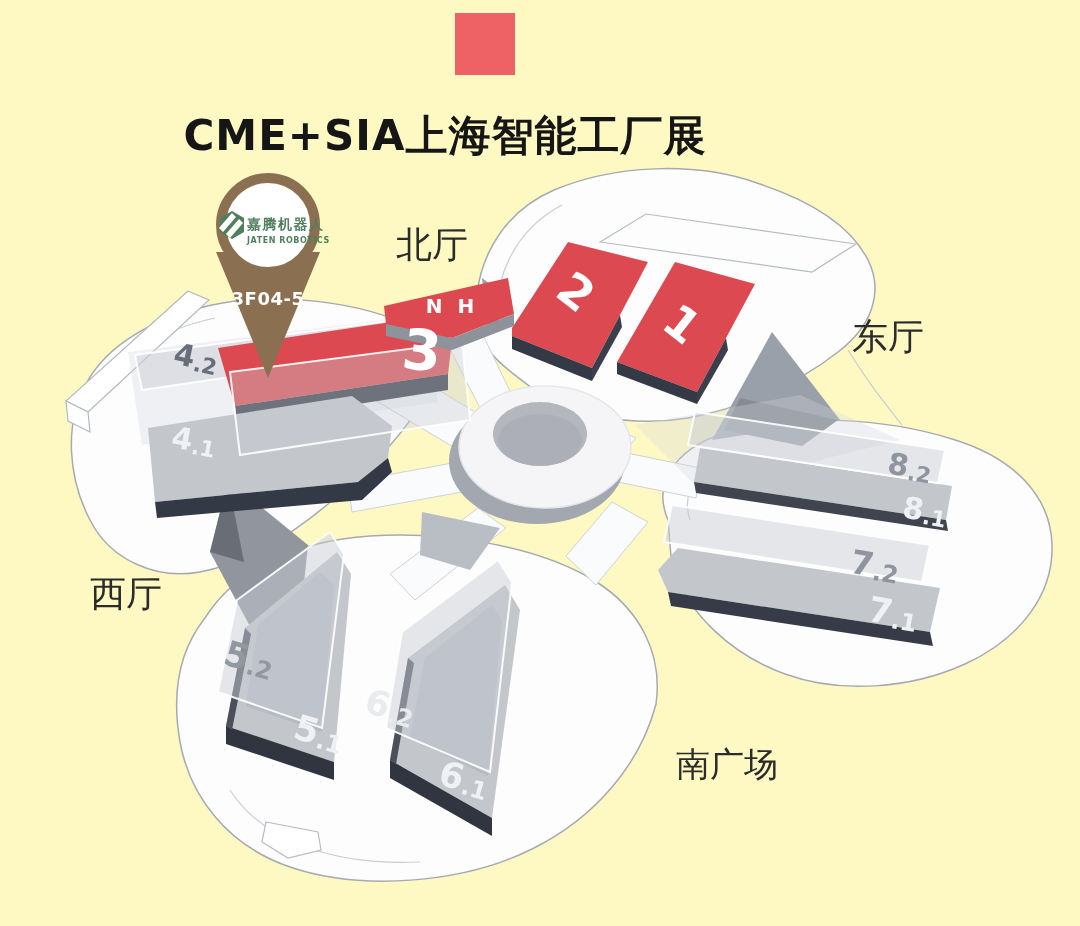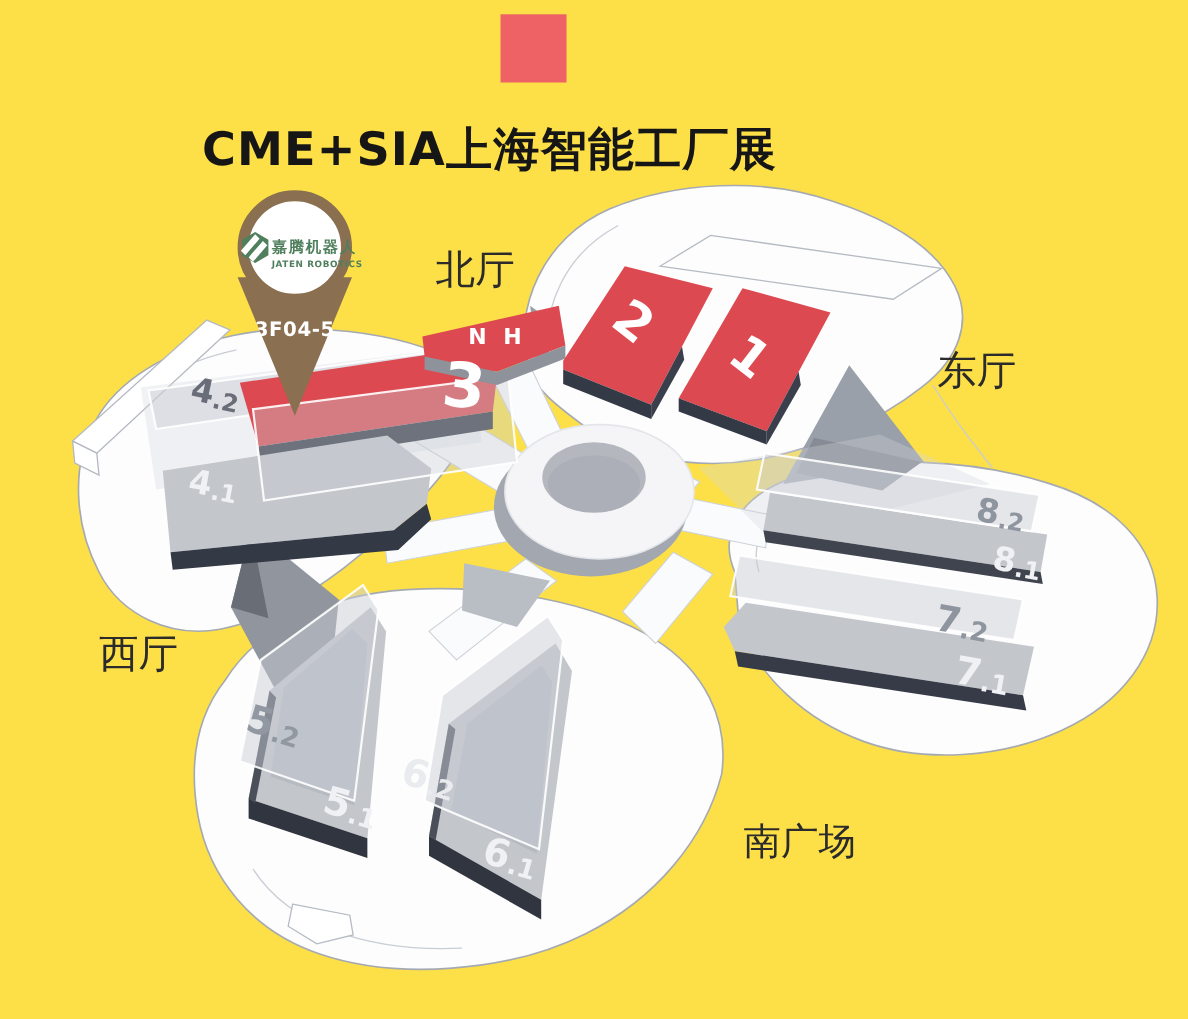--- a/index.html
+++ b/index.html
@@ -1,16 +1,16 @@
 <!DOCTYPE html>
 <html><head>
 <meta charset="utf-8">
 <style>
   html,body{margin:0;padding:0;background:#ffffff;}
-  .canvas{position:relative;width:1080px;height:926px;background:#fde047;overflow:hidden;
+  .canvas{position:relative;width:1080px;height:926px;background:#fef9c3;overflow:hidden;
           font-family:"DejaVu Sans","Liberation Sans",sans-serif;}
   svg{display:block;}
   svg text{font-family:"DejaVu Sans","Liberation Sans",sans-serif;}
   .title-text{font-size:42px;font-weight:bold;fill:#161616;letter-spacing:1px;}
   .dir-label{font-size:36px;font-weight:500;fill:#2b2b2b;}
   .dir-label-sm{font-size:34px;font-weight:500;fill:#2b2b2b;}
   .num-red{fill:#ffffff;font-weight:bold;}
   .floor-label{font-weight:bold;}
   .lab-sub{font-size:24px;}
   .lab-sub-sm{font-size:22px;}

